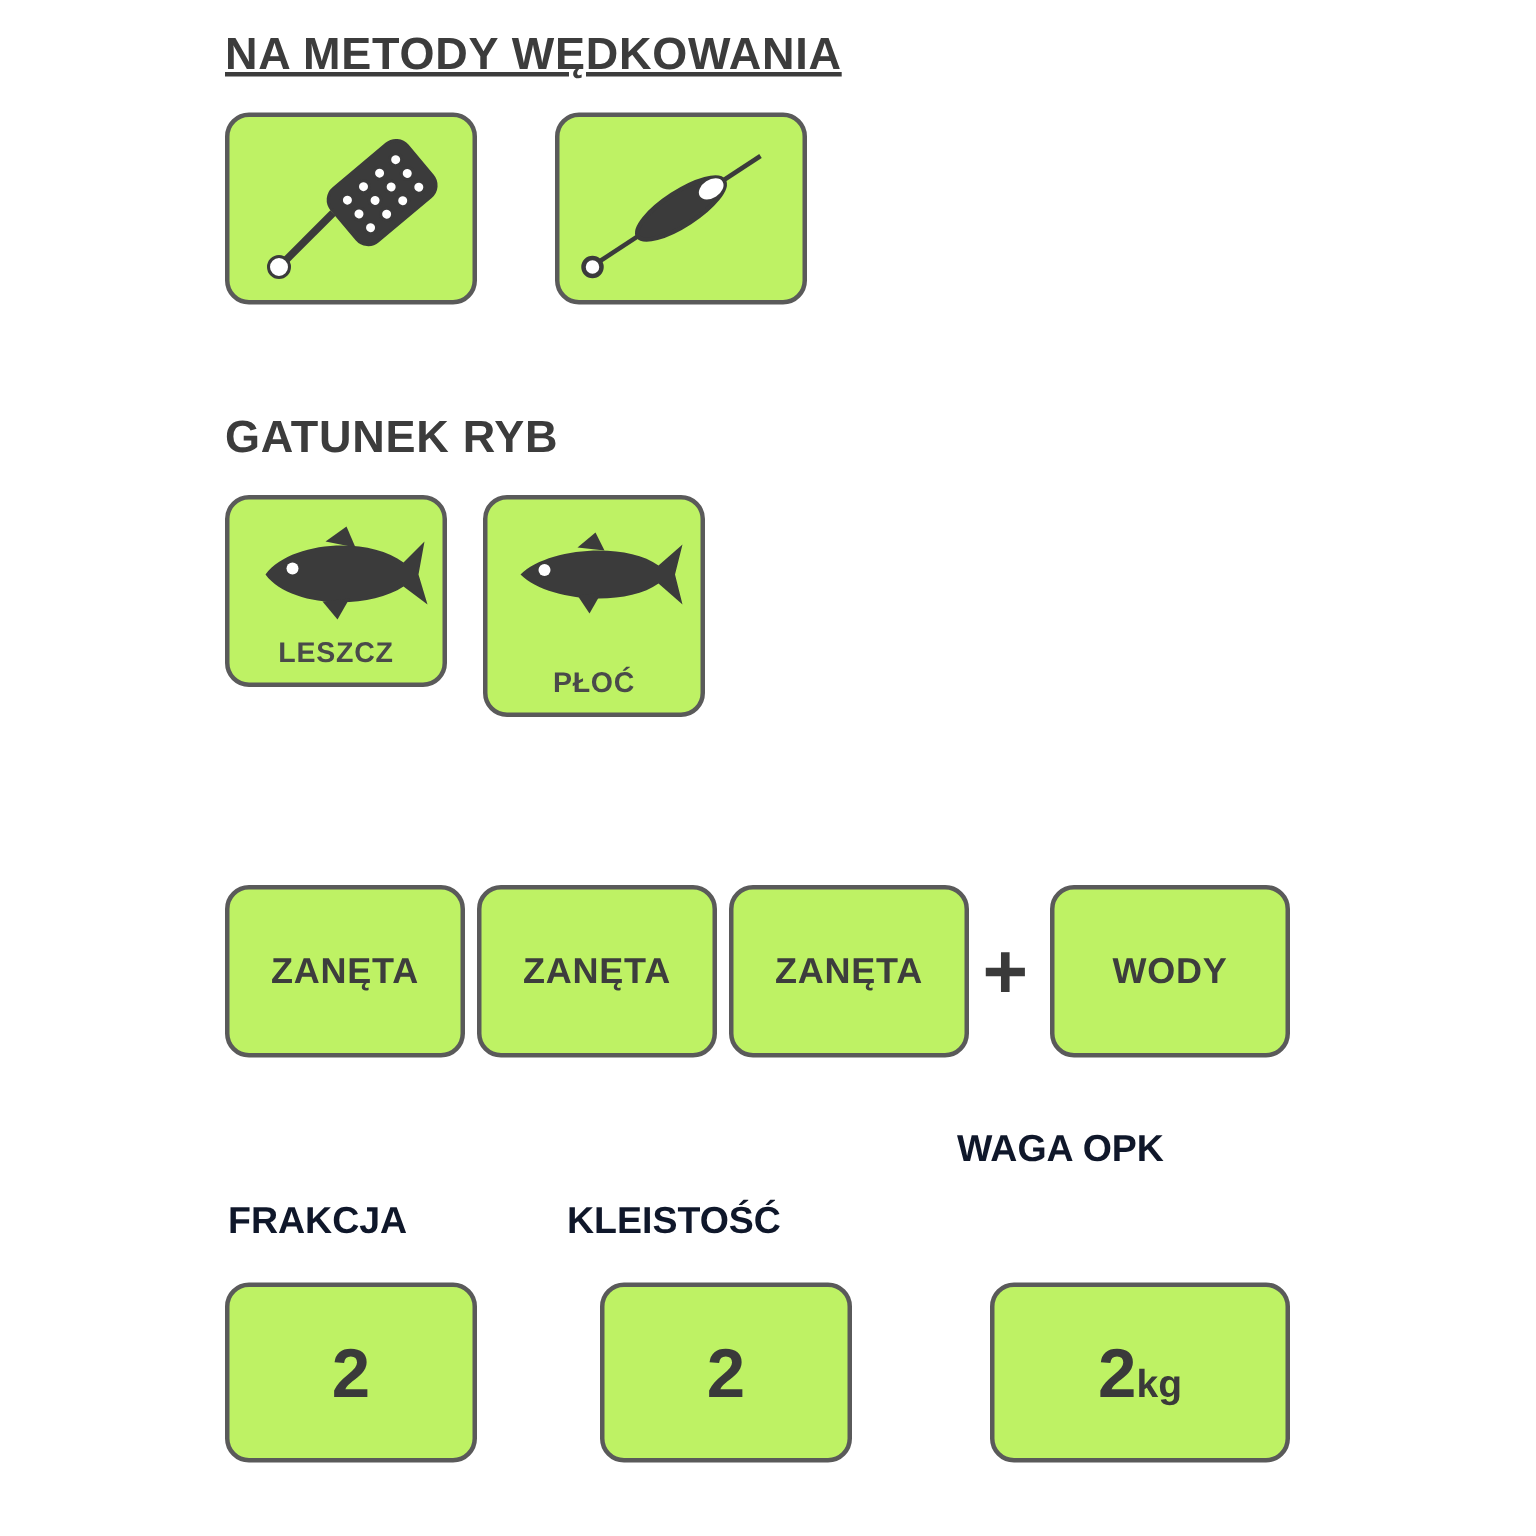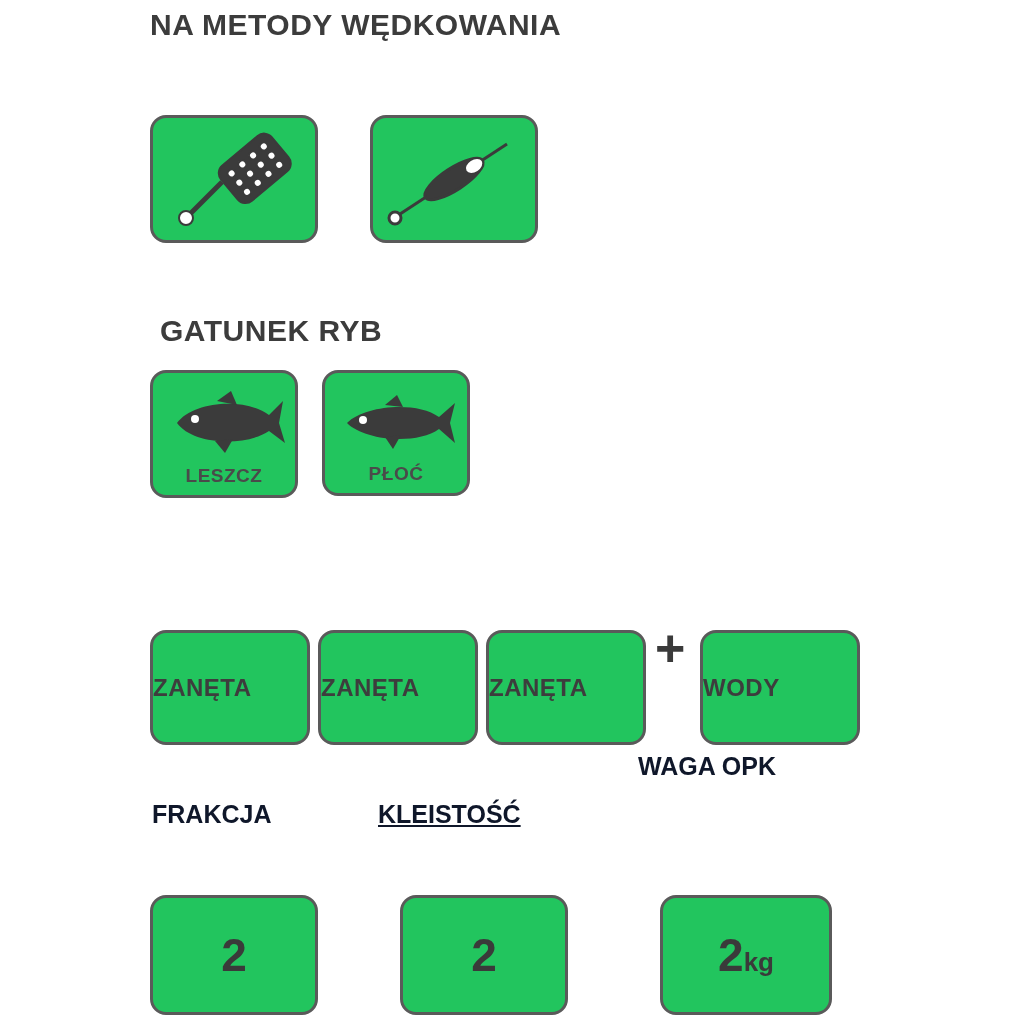--- a/index.html
+++ b/index.html
@@ -32,22 +32,21 @@
     color: #3c3c3c;
     white-space: nowrap;
   }
 
   
   .tile {
     position: absolute;
     box-sizing: border-box;
     border: 3px solid #5a5a5a;
     border-radius: 16px;
-    background: #22c55e;
-    margin-top: 40px;
+    background: #bef264;
   }
 
   .tile-label {
     position: absolute;
     left: 0;
     right: 0;
     bottom: 8px;
     text-align: center;
     font-size: 19px;
     font-weight: bold;
@@ -66,21 +65,21 @@
   }
   .tile-big .unit {
     font-size: 26px;
     font-weight: bold;
   }
 
   .center-word {
     position: absolute;
     left: 0; right: 0; top: 50%;
     transform: translateY(-50%);
-    text-align: left;
+    text-align: center;
     font-size: 24px;
     font-weight: bold;
     color: #3d3d3d;
     letter-spacing: 0.5px;
   }
 
   .plus {
     position: absolute;
     font-size: 52px;
     font-weight: bold;
@@ -104,21 +103,21 @@
     align-items: center;
     justify-content: center;
   }
   .icon-wrap.fish { align-items: flex-start; padding-top: 14px; }
 </style>
 </head>
 <body>
 
 <div class="sheet">
 
-  <div class="section-title" style="left:150px; top:8px;">NA METODY WĘDKOWANIA</div>
+  <div class="section-title" style="left:150px; top:20px;text-decoration:underline;">NA METODY WĘDKOWANIA</div>
 
   <div class="tile" style="left:150px; top:75px; width:168px; height:128px;">
     <div class="icon-wrap">
       <svg width="140" height="110" viewBox="0 0 140 110">
         <g fill="#3b3b3b" stroke="#3b3b3b" stroke-width="2">
           <line x1="24" y1="92" x2="58" y2="58" stroke-width="5"></line>
           <circle cx="22" cy="94" r="7" fill="#ffffff"></circle>
           <g transform="rotate(-40 90 45)">
             <rect x="58" y="22" width="66" height="46" rx="10" fill="#3b3b3b"></rect>
             <g fill="#ffffff">
@@ -149,37 +148,37 @@
           <g transform="rotate(-33 75 55)">
             <ellipse cx="75" cy="55" rx="34" ry="11"></ellipse>
             <ellipse cx="99" cy="55" rx="9" ry="6" fill="#ffffff" stroke="none"></ellipse>
           </g>
           <circle cx="16" cy="94" r="6" fill="#ffffff"></circle>
         </g>
       </svg>
     </div>
   </div>
 
-  <div class="section-title" style="left:160px; top:275px;margin-top:39px;">GATUNEK RYB</div>
+  <div class="section-title" style="left:150px; top:275px;">GATUNEK RYB</div>
 
   <div class="tile" style="left:150px; top:330px; width:148px; height:128px;">
     <div class="icon-wrap fish">
       <svg width="130" height="70" viewBox="0 0 130 70">
         <g fill="#3b3b3b">
           <path d="M18 36 C34 14, 86 10, 110 28 L124 14 L120 36 L126 56 L110 44 C86 60, 34 58, 18 36 Z"></path>
           <path d="M58 14 L72 4 L78 18 Z"></path>
           <path d="M56 54 L66 66 L74 52 Z"></path>
           <circle cx="36" cy="32" r="4" fill="#ffffff"></circle>
         </g>
       </svg>
     </div>
     <div class="tile-label">LESZCZ</div>
   </div>
 
-  <div class="tile" style="left:322px; top:330px; width:148px; height:126px;">
+  <div class="tile" style="left:322px; top:330px; width:148px; height:148px;">
     <div class="icon-wrap fish">
       <svg width="130" height="70" viewBox="0 0 130 70">
         <g fill="#3b3b3b">
           <path d="M16 36 C34 18, 86 14, 108 30 L124 16 L119 36 L124 56 L108 42 C86 58, 34 54, 16 36 Z"></path>
           <path d="M54 18 L66 8 L72 20 Z"></path>
           <path d="M54 50 L62 62 L70 48 Z"></path>
           <circle cx="32" cy="33" r="4" fill="#ffffff"></circle>
         </g>
       </svg>
     </div>
@@ -203,25 +202,25 @@
 
   <div class="tile" style="left:700px; top:590px; width:160px; height:115px;">
     <div class="center-word">WODY</div>
   </div>
 
   <div class="small-head" style="left:152px; top:800px;">FRAKCJA</div>
   <div class="tile" style="left:150px; top:855px; width:168px; height:120px;">
     <div class="tile-big">2</div>
   </div>
 
-  <div class="small-head" style="left:378px; top:800px;text-decoration:underline;">KLEISTOŚĆ</div>
+  <div class="small-head" style="left:378px; top:800px;">KLEISTOŚĆ</div>
   <div class="tile" style="left:400px; top:855px; width:168px; height:120px;">
     <div class="tile-big">2</div>
   </div>
 
   <div class="small-head" style="left:638px; top:752px;">WAGA OPK</div>
-  <div class="tile" style="left:660px; top:855px; width:172px; height:120px;">
+  <div class="tile" style="left:660px; top:855px; width:200px; height:120px;">
     <div class="tile-big">
       <span>2</span><span class="unit">kg</span>
     </div>
   </div>
 
 </div>
 
 </body></html>

